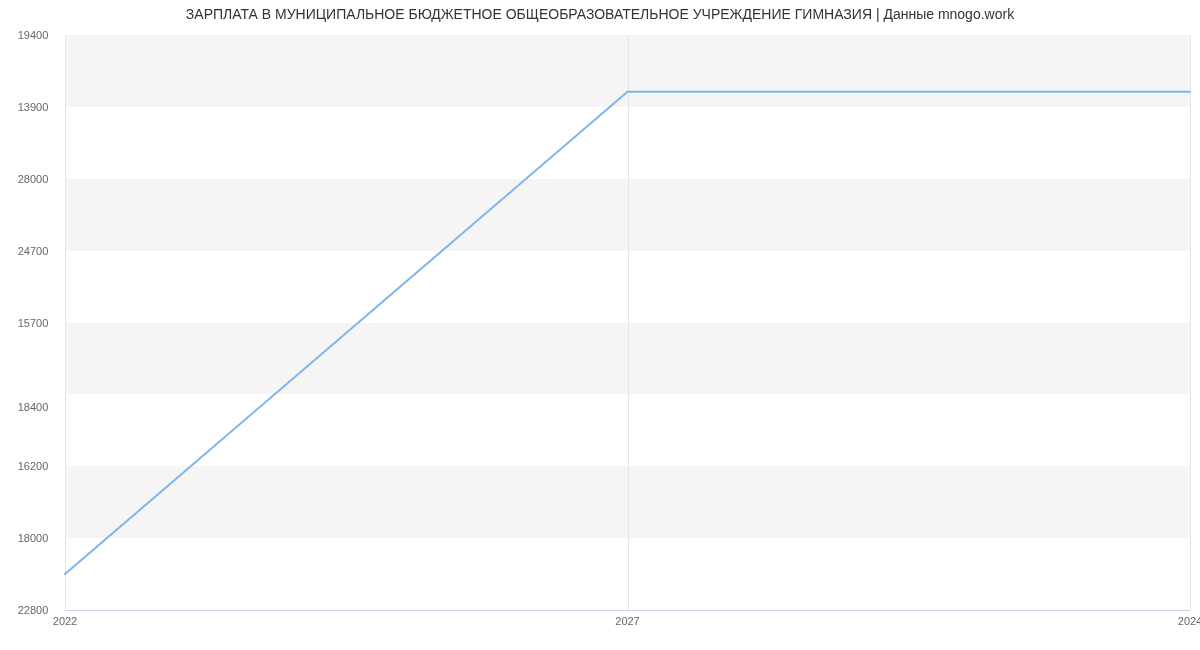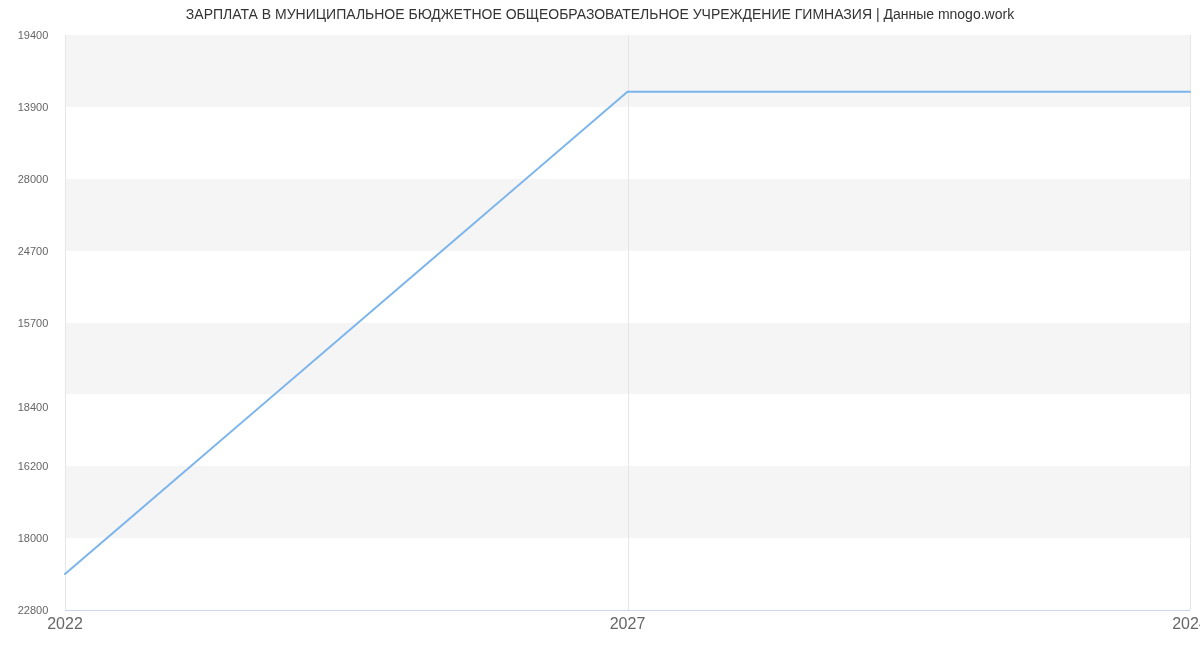--- a/index.html
+++ b/index.html
@@ -56,21 +56,21 @@
     right: 1142px;
     width: 50px;
     text-align: center;
     font-size: 11px;
     color: #666666;
     transform: translateY(-50%);
   }
   .x-tick-label {
     position: absolute;
     top: 615px;
-    font-size: 16px;
+    font-size: 11px;
     color: #666666;
     transform: translateX(-50%);
   }
   svg.line-layer {
     position: absolute;
     left: 0;
     top: 0;
     width: 100%;
     height: 100%;
     overflow: visible;

